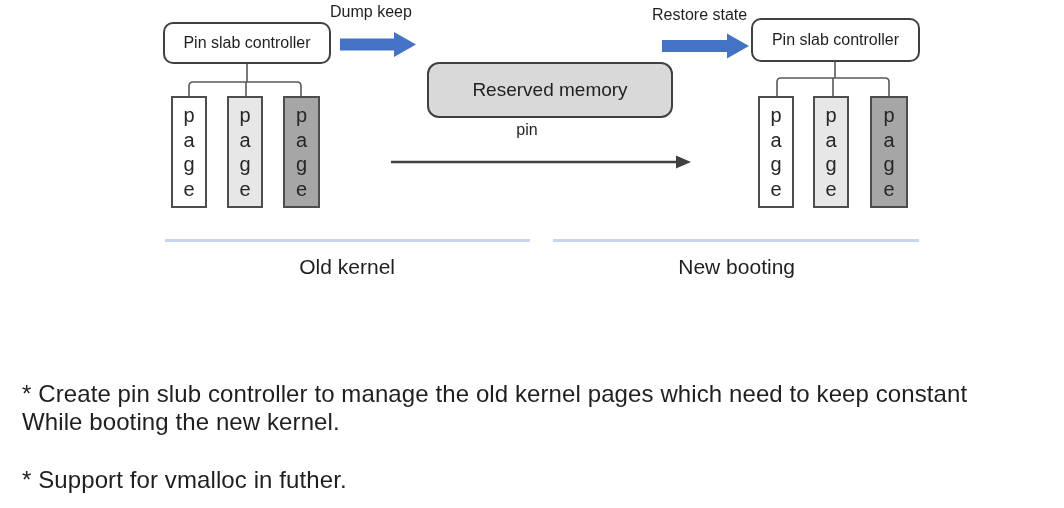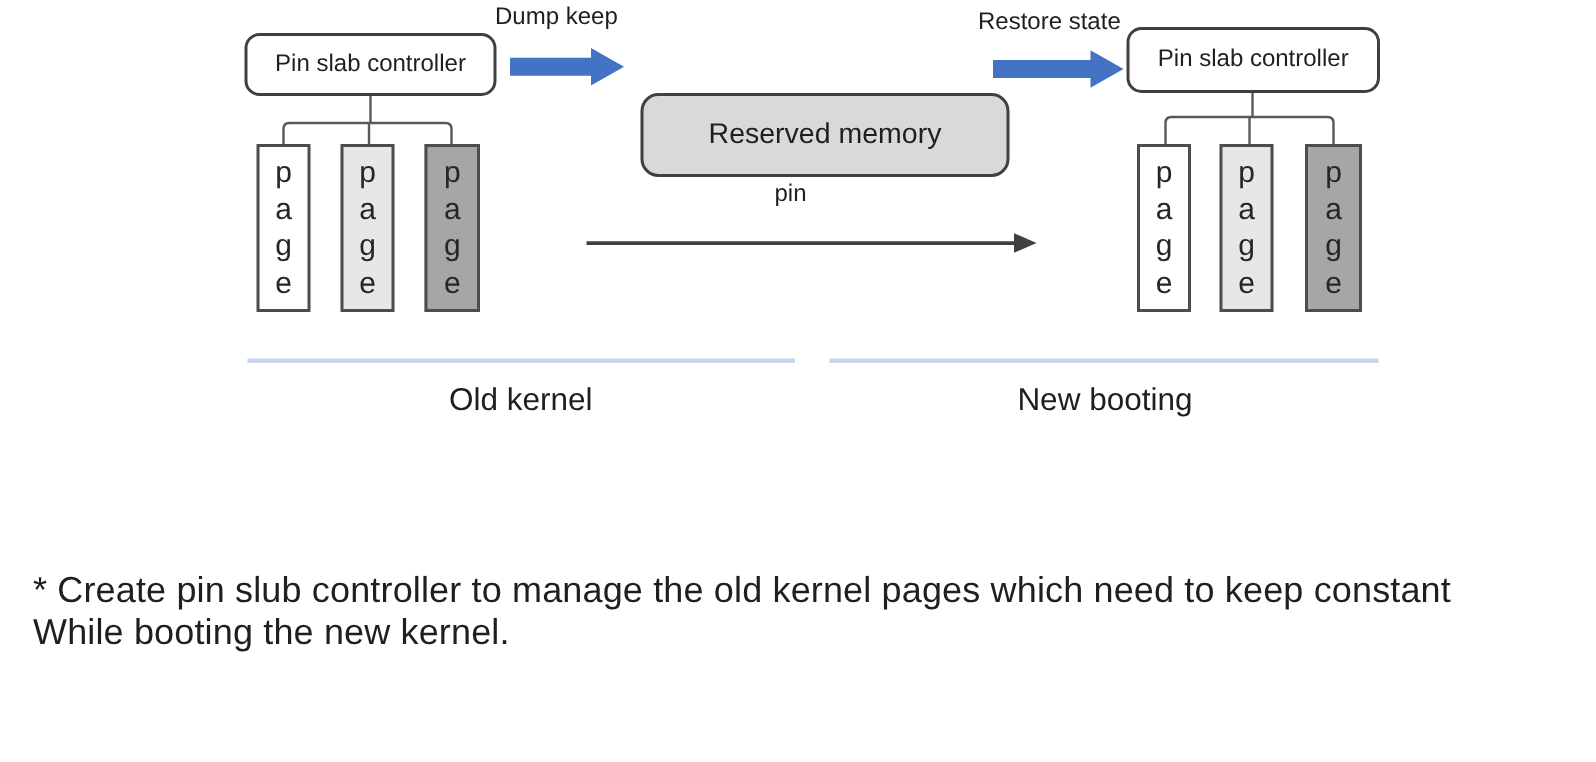--- a/index.html
+++ b/index.html
@@ -128,15 +128,16 @@
 
   <div class="underline" id="ulLeft"></div>
   <div class="underline" id="ulRight"></div>
   <div class="kernelLabel" id="oldKernel">Old kernel</div>
   <div class="kernelLabel" id="newKernel">New booting</div>
 
   <div class="notes">
     <div>* Create pin slub controller to manage the old kernel pages which need to keep constant</div>
     <div>While booting the new kernel.</div>
     <div class="gap"></div>
+    <div>* Support for vmalloc in futher.</div>
   </div>
 
 </div>
 
 </body></html>

